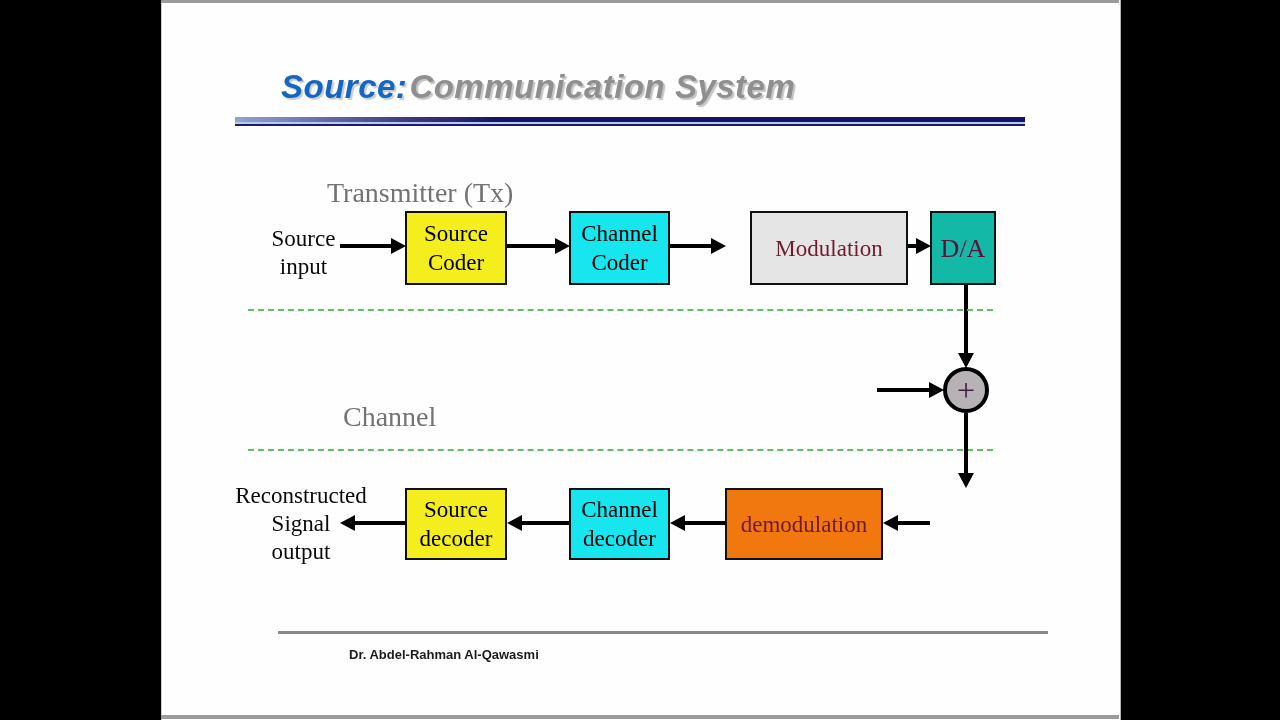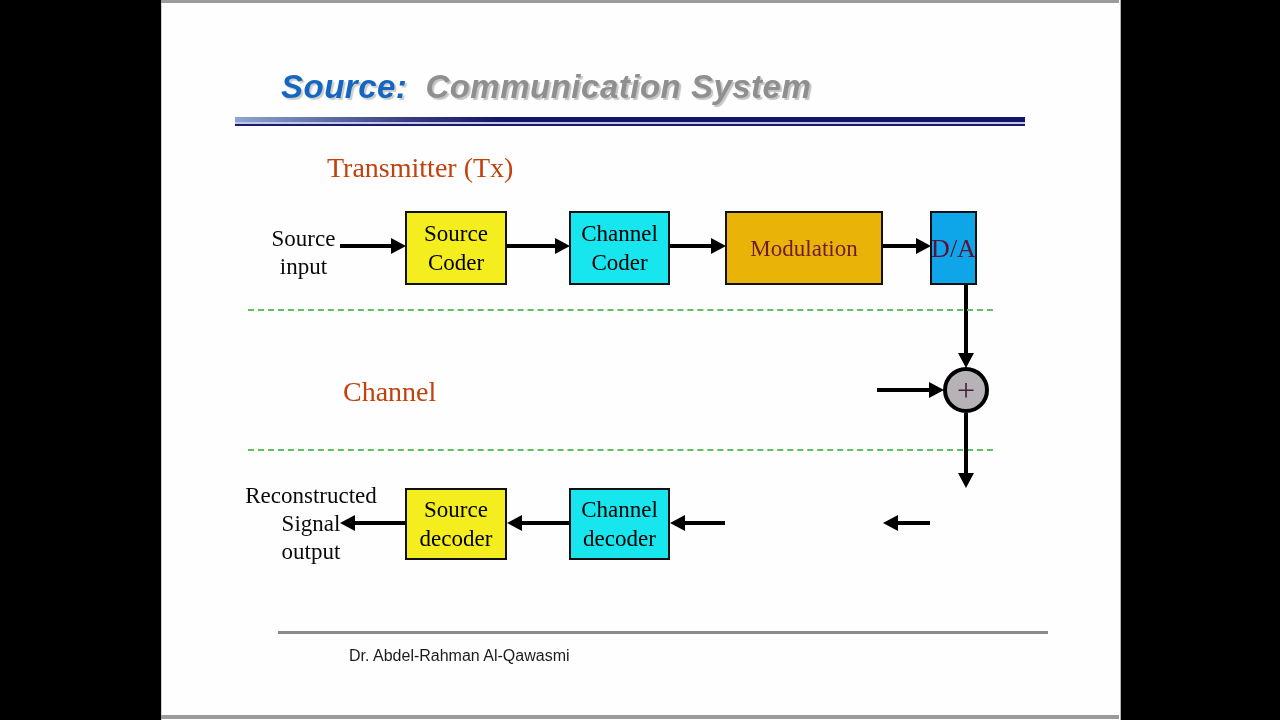--- a/index.html
+++ b/index.html
@@ -8,28 +8,28 @@
   .slide{position:absolute;left:161px;top:0;width:958px;height:720px;background:#fefefe;
          border-left:1px solid #cfcfcf;border-right:1px solid #b5b5b5;}
   .strip-top{position:absolute;left:161px;top:0;width:958px;height:3px;background:#9b9b9b;}
   .strip-bottom{position:absolute;left:161px;top:715px;width:958px;height:4px;background:#9b9b9b;}
 
   
   .title-row{position:absolute;left:281px;top:68px;white-space:nowrap;
              font-family:"Liberation Sans","DejaVu Sans",sans-serif;
              font-weight:bold;font-style:italic;font-size:33px;letter-spacing:0.5px;}
   .title-prefix{color:#1566c0;text-shadow:2px 2px 1px rgba(110,110,110,0.35);}
-  .title-rest{color:#8f8f8f;margin-left:18px;text-shadow:2px 2px 1px rgba(90,90,90,0.35);}
+  .title-rest{color:#8f8f8f;margin-left:2px;text-shadow:2px 2px 1px rgba(90,90,90,0.35);}
   .title-bar{position:absolute;left:235px;top:117px;width:790px;height:9px;}
   .title-bar .s1{height:5px;background:linear-gradient(to right,#8ea6d0 0%,#3a3a7e 22%,#131367 34%,#131367 100%);}
   .title-bar .s2{height:2px;background:#bcc8e6;}
   .title-bar .s3{height:2px;background:#1a1a6e;}
 
   
-  .section-label{position:absolute;color:#c2410c;font-size:28px;white-space:nowrap;}
+  .section-label{position:absolute;color:#737373;font-size:28px;white-space:nowrap;margin-top:25px;}
 
   
   .box{position:absolute;top:211px;height:74px;border:2px solid #111;box-sizing:border-box;
        display:flex;align-items:center;justify-content:center;text-align:center;
        font-size:23px;line-height:29px;color:#000;white-space:pre-line;}
   .box.row2{top:488px;height:72px;}
   .maroon{color:#701a2e;}
   .plum{color:#5c103c;font-size:26px;}
 
   .flow-label{position:absolute;text-align:center;font-size:23px;line-height:28px;
@@ -45,22 +45,22 @@
   .head-d{position:absolute;width:0;height:0;border-left:8px solid transparent;
           border-right:8px solid transparent;border-top:15px solid #000;}
 
   .dashed-line{position:absolute;left:248px;width:745px;height:0;border-top:2px dashed #5ec05e;}
 
   .adder{position:absolute;left:943px;top:367px;width:46px;height:46px;border-radius:50%;
          border:4px solid #000;box-sizing:border-box;display:flex;align-items:center;
          justify-content:center;font-size:32px;color:#43203f;}
 
   .footer-line{position:absolute;left:278px;top:631px;width:770px;height:3px;background:#8a8a8a;}
-  .footer-author{position:absolute;left:349px;top:647px;font-size:16px;color:#1c1c1c;
-                 font-family:"Liberation Sans","DejaVu Sans",sans-serif;}
+  .footer-author{position:absolute;left:349px;top:647px;font-size:13px;color:#1c1c1c;
+                 font-family:"Liberation Sans","DejaVu Sans",sans-serif;font-weight:bold;}
 </style>
 </head>
 <body>
 
 <div class="stage">
   <div class="slide"></div>
   <div class="strip-top"></div>
   <div class="strip-bottom"></div>
 
   <div class="title-row">
@@ -83,50 +83,51 @@
   <div class="head-r" style="left:555px;top:238px;"></div>
   <div class="hline" style="left:670px;top:244px;width:41px;"></div>
   <div class="head-r" style="left:711px;top:238px;"></div>
   <div class="hline" style="left:883px;top:244px;width:33px;"></div>
   <div class="head-r" style="left:916px;top:238px;"></div>
 
   <div class="box" style="left: 405px; width: 102px; background-color: rgb(245, 238, 30);">Source
 Coder</div>
   <div class="box" style="left: 569px; width: 101px; background-color: rgb(24, 230, 239);">Channel
 Coder</div>
-  <div class="box maroon" style="left: 725px; width: 158px; background-color: #eab308;">Modulation</div>
-  <div class="box plum" style="left: 930px; width: 47px; background-color: #0ea5e9;">D/A</div>
+  <div class="box maroon" style="left: 750px; width: 158px; background-color: #e5e5e5;">Modulation</div>
+  <div class="box plum" style="left: 930px; width: 66px; background-color: #14b8a6;">D/A</div>
 
   <div class="vline" style="left:964px;top:285px;height:70px;"></div>
   <div class="head-d" style="left:958px;top:353px;"></div>
 
   <div class="dashed-line" style="top:309px;"></div>
   <div class="section-label" style="left:343px;top:376px;">Channel</div>
   <div class="hline" style="left:877px;top:388px;width:52px;"></div>
   <div class="head-r" style="left:929px;top:382px;"></div>
   <div class="adder" style="background-color: rgb(183, 178, 182);">+</div>
   <div class="dashed-line" style="top:449px;"></div>
 
   <div class="vline" style="left:964px;top:413px;height:62px;"></div>
   <div class="head-d" style="left:958px;top:473px;"></div>
 
+  <div class="box row2 maroon" style="left: 725px; width: 158px; background-color: rgb(241, 119, 15);">demodulation</div>
   <div class="box row2" style="left: 569px; width: 101px; background-color: rgb(24, 230, 239);">Channel
 decoder</div>
   <div class="box row2" style="left: 405px; width: 102px; background-color: rgb(245, 238, 30);">Source
 decoder</div>
 
   <div class="hline" style="left:897px;top:521px;width:33px;"></div>
   <div class="head-l" style="left:883px;top:515px;"></div>
   <div class="hline" style="left:684px;top:521px;width:41px;"></div>
   <div class="head-l" style="left:670px;top:515px;"></div>
   <div class="hline" style="left:521px;top:521px;width:48px;"></div>
   <div class="head-l" style="left:507px;top:515px;"></div>
   <div class="hline" style="left:354px;top:521px;width:51px;"></div>
   <div class="head-l" style="left:340px;top:515px;"></div>
 
-  <div class="flow-label" style="left:236px;top:482px;width:150px;">Reconstructed
+  <div class="flow-label" style="left:226px;top:482px;width:150px;">Reconstructed
 Signal
 output</div>
 
 
   <div class="footer-line"></div>
   <div class="footer-author">Dr. Abdel-Rahman Al-Qawasmi</div>
 </div>
 
 </body></html>

